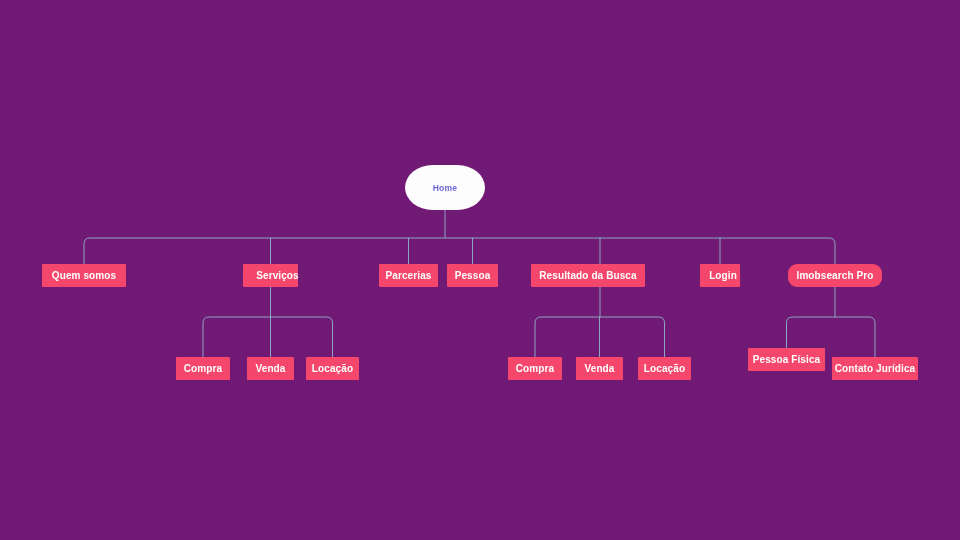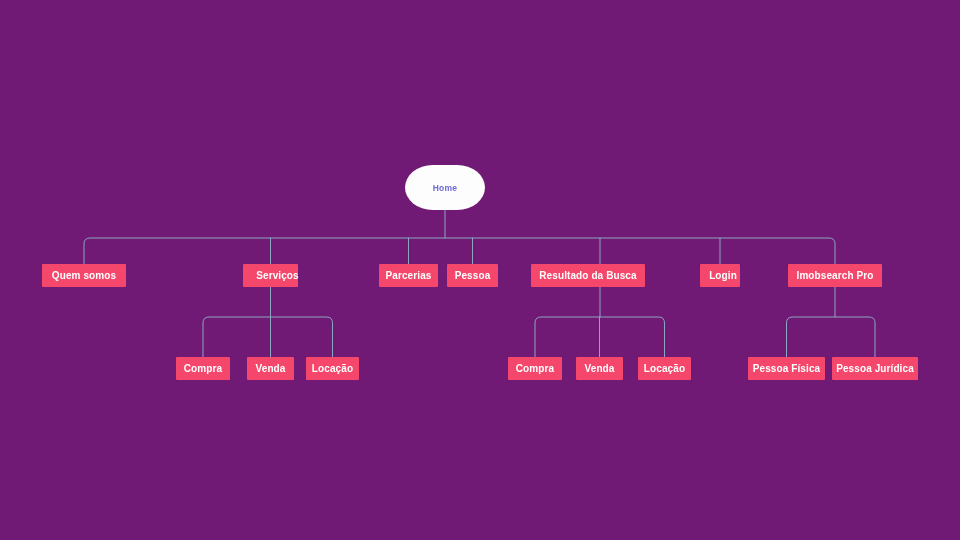--- a/index.html
+++ b/index.html
@@ -113,21 +113,21 @@
       </div>
       <div class="node node-box" style="left: 447px; top: 264px; width: 51px; height: 23px;">
         <span>Pessoa</span>
       </div>
       <div class="node node-box" style="left: 531px; top: 264px; width: 114px; height: 23px;">
         <span>Resultado da Busca</span>
       </div>
       <div class="node node-box" style="left: 700px; top: 264px; width: 40px; height: 23px; padding-left: 12px;">
         <span>Login</span>
       </div>
-      <div class="node node-box" style="left: 788px; top: 264px; width: 94px; height: 23px;">
+      <div class="node node-box" style="left: 788px; top: 264px; width: 94px; height: 23px; border-radius: 9px;">
         <span>Imobsearch Pro</span>
       </div>
     </div>
   <div id="level3-layer">
       <div class="node node-box" style="left: 176px; top: 357px; width: 54px; height: 23px;">
         <span>Compra</span>
       </div>
       <div class="node node-box" style="left: 247px; top: 357px; width: 47px; height: 23px;">
         <span>Venda</span>
       </div>
@@ -136,21 +136,21 @@
       </div>
       <div class="node node-box" style="left: 508px; top: 357px; width: 54px; height: 23px;">
         <span>Compra</span>
       </div>
       <div class="node node-box" style="left: 576px; top: 357px; width: 47px; height: 23px;">
         <span>Venda</span>
       </div>
       <div class="node node-box" style="left: 638px; top: 357px; width: 53px; height: 23px;">
         <span>Locação</span>
       </div>
-      <div class="node node-box" style="left: 748px; top: 357px; width: 77px; height: 23px;">
+      <div class="node node-box" style="left: 748px; top: 348px; width: 77px; height: 23px;">
         <span>Pessoa Física</span>
       </div>
       <div class="node node-box" style="left: 832px; top: 357px; width: 86px; height: 23px;">
-        <span>Pessoa Jurídica</span>
+        <span>Contato Jurídica</span>
       </div>
     </div>
 
 </div>
 
 </body></html>

